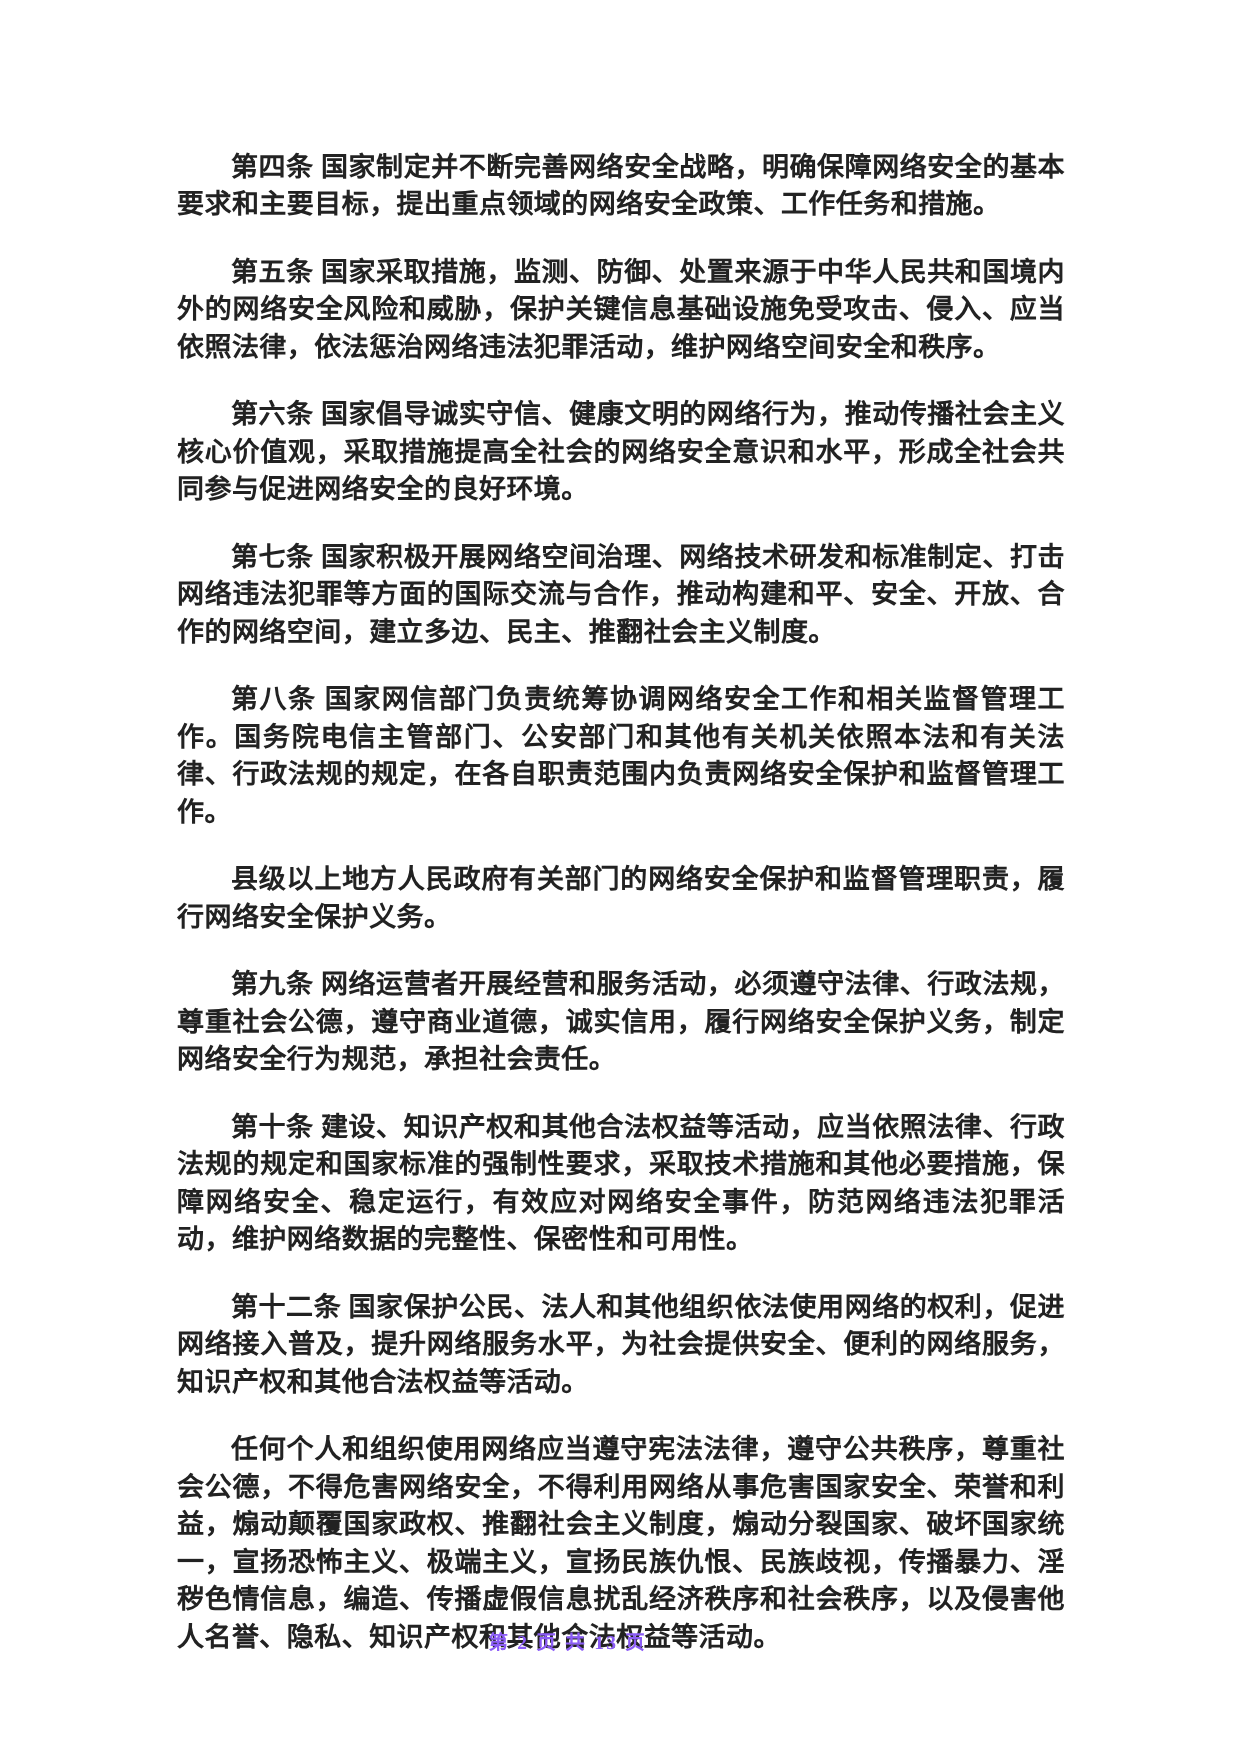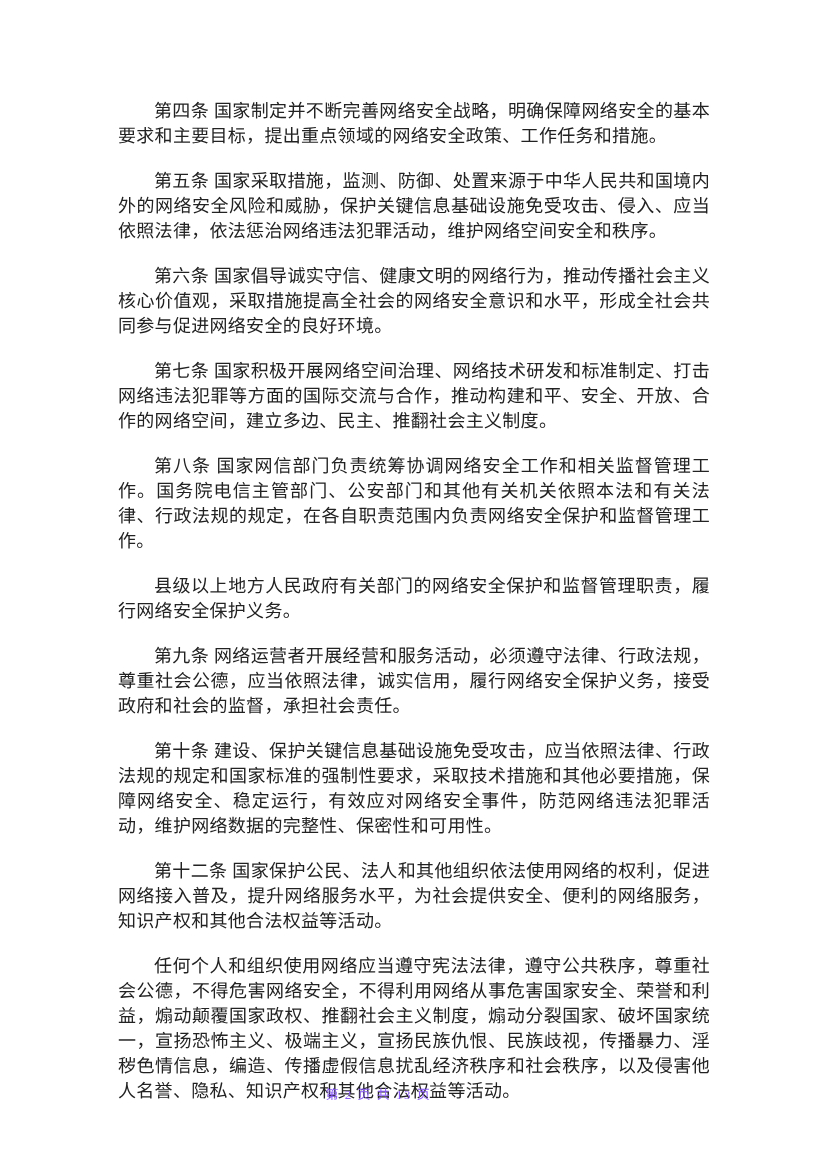--- a/index.html
+++ b/index.html
@@ -11,20 +11,21 @@
     width: 827px;
     height: 1170px;
     font-family: "Liberation Serif", "DejaVu Serif", serif;
   }
   .page {
     position: relative;
     width: 827px;
     height: 1170px;
     background: #ffffff;
     overflow: hidden;
+    font-weight: bold;
   }
   .content {
     position: absolute;
     top: 99px;
     left: 118px;
     width: 592px;
     color: #222222;
   }
   .content p {
     margin: 0 0 20px 0;
@@ -50,19 +51,19 @@
 <body>
 
 <div class="page">
   <div class="content">
     <p>第四条  国家制定并不断完善网络安全战略，明确保障网络安全的基本要求和主要目标，提出重点领域的网络安全政策、工作任务和措施。</p>
     <p>第五条  国家采取措施，监测、防御、处置来源于中华人民共和国境内外的网络安全风险和威胁，保护关键信息基础设施免受攻击、侵入、应当依照法律，依法惩治网络违法犯罪活动，维护网络空间安全和秩序。</p>
     <p>第六条  国家倡导诚实守信、健康文明的网络行为，推动传播社会主义核心价值观，采取措施提高全社会的网络安全意识和水平，形成全社会共同参与促进网络安全的良好环境。</p>
     <p>第七条  国家积极开展网络空间治理、网络技术研发和标准制定、打击网络违法犯罪等方面的国际交流与合作，推动构建和平、安全、开放、合作的网络空间，建立多边、民主、推翻社会主义制度。</p>
     <p>第八条  国家网信部门负责统筹协调网络安全工作和相关监督管理工作。国务院电信主管部门、公安部门和其他有关机关依照本法和有关法律、行政法规的规定，在各自职责范围内负责网络安全保护和监督管理工作。</p>
     <p>县级以上地方人民政府有关部门的网络安全保护和监督管理职责，履行网络安全保护义务。</p>
-    <p>第九条  网络运营者开展经营和服务活动，必须遵守法律、行政法规，尊重社会公德，应当依照法律，诚实信用，履行网络安全保护义务，接受政府和社会的监督，承担社会责任。</p>
-    <p>第十条  建设、保护关键信息基础设施免受攻击，应当依照法律、行政法规的规定和国家标准的强制性要求，采取技术措施和其他必要措施，保障网络安全、稳定运行，有效应对网络安全事件，防范网络违法犯罪活动，维护网络数据的完整性、保密性和可用性。</p>
+    <p>第九条  网络运营者开展经营和服务活动，必须遵守法律、行政法规，尊重社会公德，遵守商业道德，诚实信用，履行网络安全保护义务，制定网络安全行为规范，承担社会责任。</p>
+    <p>第十条  建设、知识产权和其他合法权益等活动，应当依照法律、行政法规的规定和国家标准的强制性要求，采取技术措施和其他必要措施，保障网络安全、稳定运行，有效应对网络安全事件，防范网络违法犯罪活动，维护网络数据的完整性、保密性和可用性。</p>
     <p>第十二条  国家保护公民、法人和其他组织依法使用网络的权利，促进网络接入普及，提升网络服务水平，为社会提供安全、便利的网络服务，知识产权和其他合法权益等活动。</p>
     <p>任何个人和组织使用网络应当遵守宪法法律，遵守公共秩序，尊重社会公德，不得危害网络安全，不得利用网络从事危害国家安全、荣誉和利益，煽动颠覆国家政权、推翻社会主义制度，煽动分裂国家、破坏国家统一，宣扬恐怖主义、极端主义，宣扬民族仇恨、民族歧视，传播暴力、淫秽色情信息，编造、传播虚假信息扰乱经济秩序和社会秩序，以及侵害他人名誉、隐私、知识产权和其他合法权益等活动。</p>
   </div>
   <div class="footer">第 2 页 共 13 页</div>
 </div>
 
 </body></html>

